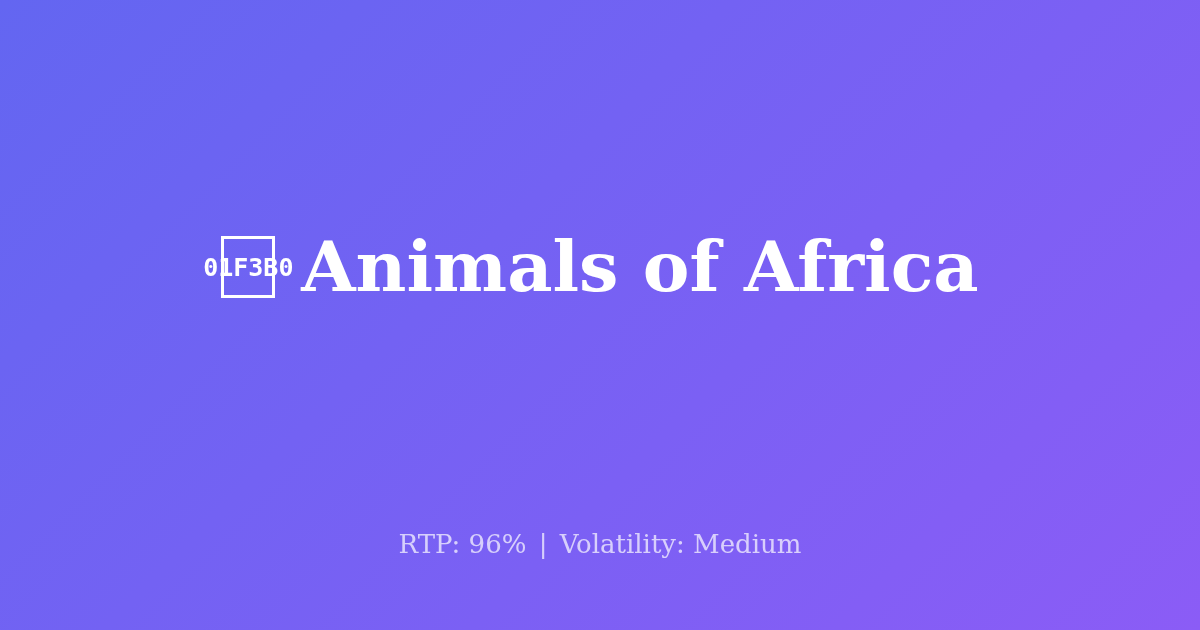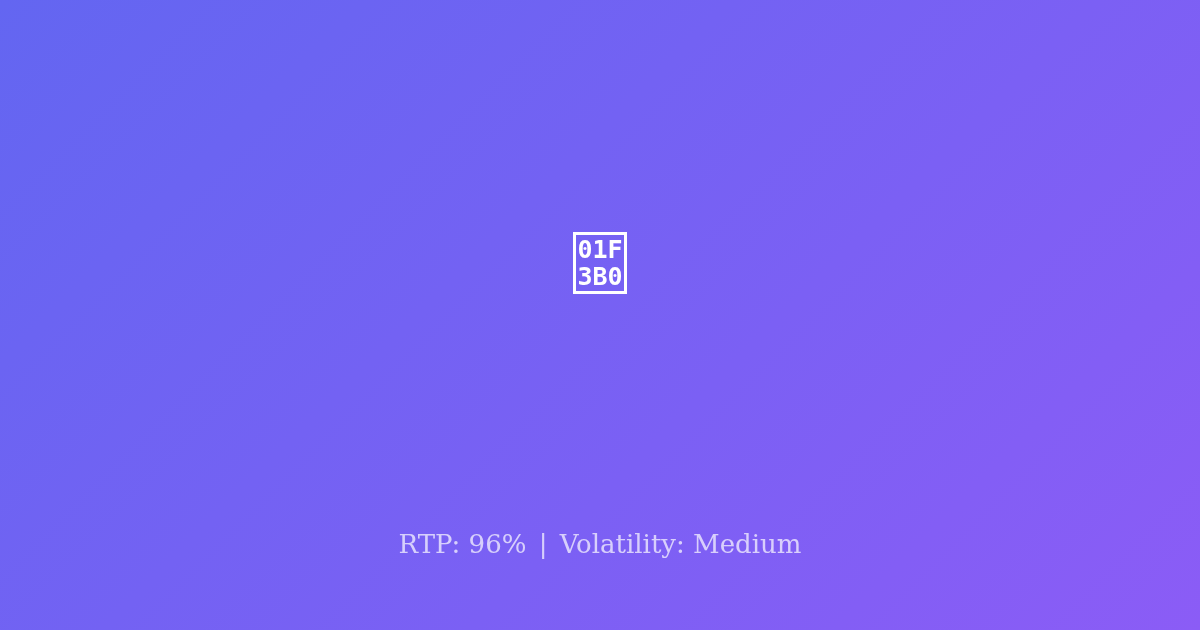--- a/index.html
+++ b/index.html
@@ -38,21 +38,21 @@
     flex-direction: row;
     align-items: center;
     justify-content: center;
     gap: 26px;
     padding: 0 40px;
   }
 
   
   .tofu-icon {
     display: inline-flex;
-    flex-direction: column;
+    flex-direction: row;
     align-items: center;
     justify-content: center;
     width: 54px;
     height: 62px;
     border: 3px solid #FFFFFF;
     flex: 0 0 auto;
     line-height: 1;
     padding: 1px 0;
   }
 
@@ -117,20 +117,21 @@
 
 <div class="og-card">
 
   <div class="title-row">
 
     <span class="tofu-icon">
       <span class="tofu-line">01F</span>
       <span class="tofu-line">3B0</span>
     </span>
 
+    <h1 class="game-title">Animals of Africa</h1>
 
   </div>
 
 
   <div class="meta-line">
     <span>RTP: 96%</span>
     <span class="meta-sep">|</span>
     <span>Volatility: Medium</span>
   </div>
 

